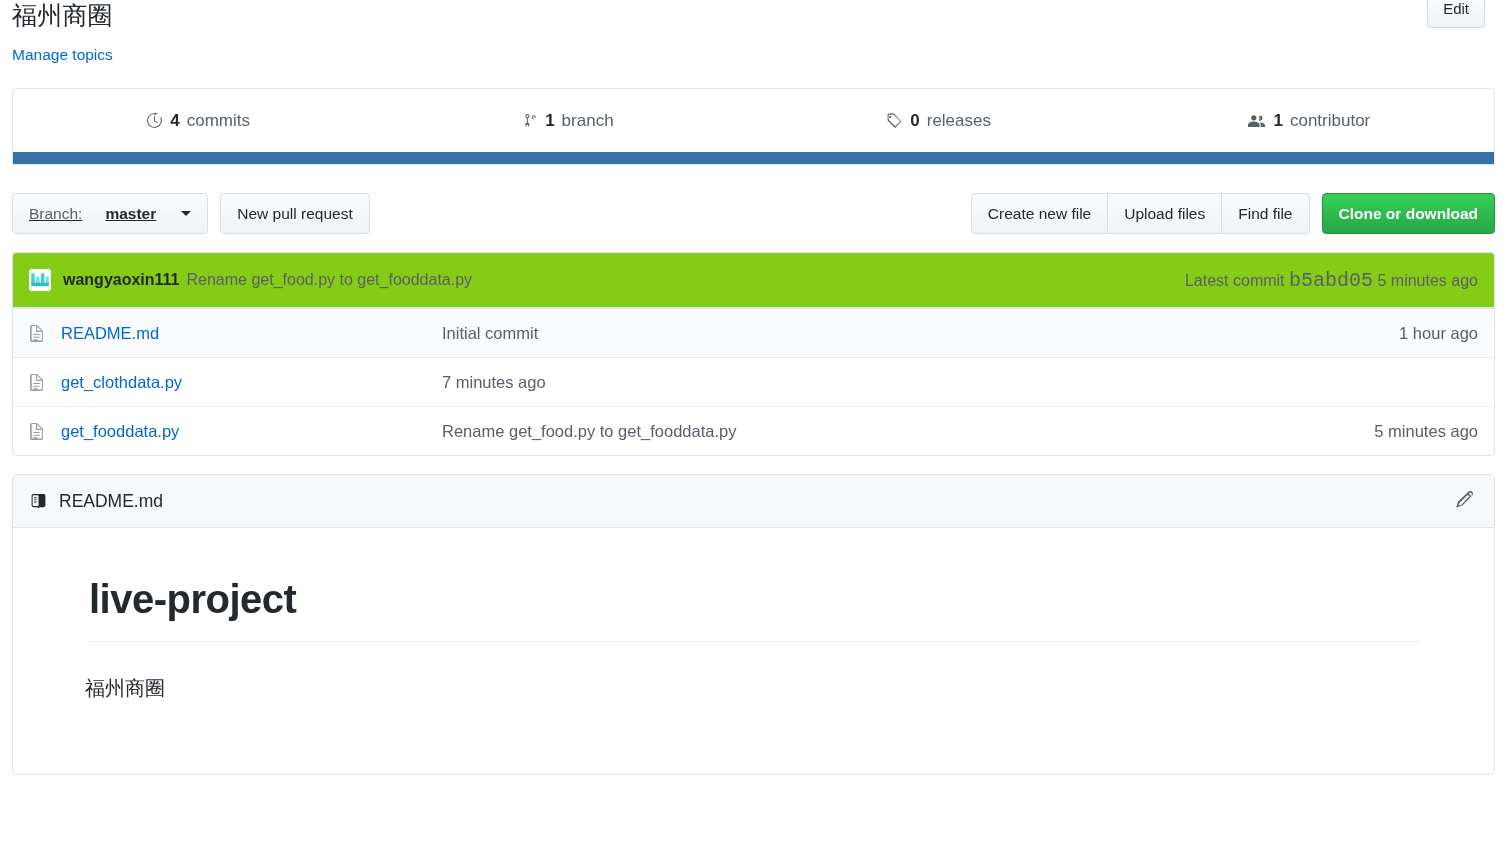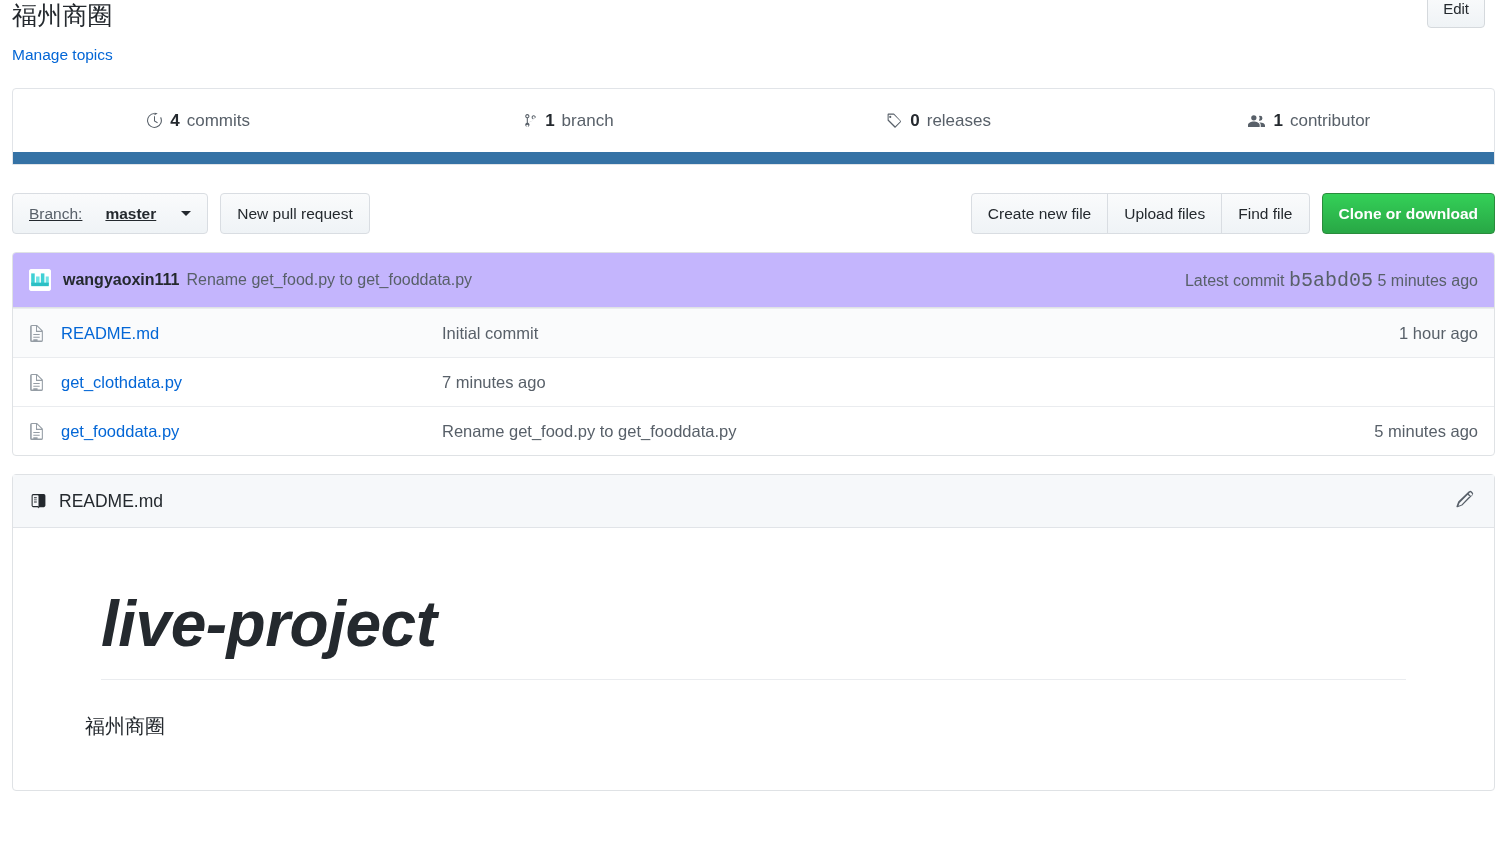--- a/index.html
+++ b/index.html
@@ -151,21 +151,21 @@
   .file-table {
     margin-top: 18px;
     border: 1px solid #dfe2e5;
     border-radius: 4px;
     overflow: hidden;
     background: #fff;
   }
   .commit-bar {
     display: flex;
     align-items: center;
-    background: #c4b5fd;
+    background: #84cc16;
     border-bottom: 1px solid #dfe2e5;
     padding: 0 16px;
     height: 55px;
     font-size: 16px;
   }
   .avatar {
     width: 22px; height: 22px;
     border-radius: 3px;
     margin-right: 12px;
     flex: 0 0 auto;
@@ -274,29 +274,28 @@
     padding: 4px;
     display: inline-flex;
     align-items: center;
   }
 
   .readme-body {
     padding: 45px 72px 48px 72px;
     min-height: 246px;
   }
   .readme-h1 {
-    font-size: 64px;
+    font-size: 40px;
     font-weight: bold;
     color: #24292e;
-    margin: 16px;
+    margin: 4px;
     padding-bottom: 20px;
     border-bottom: 1px solid #eaecef;
     letter-spacing: -0.5px;
     line-height: 1.1;
-    font-style: italic;
   }
   .readme-p {
     margin: 30px 0 0 0;
     font-size: 20px;
     color: #24292e;
     line-height: 1.6;
   }
 </style>
 </head>
 <body>

